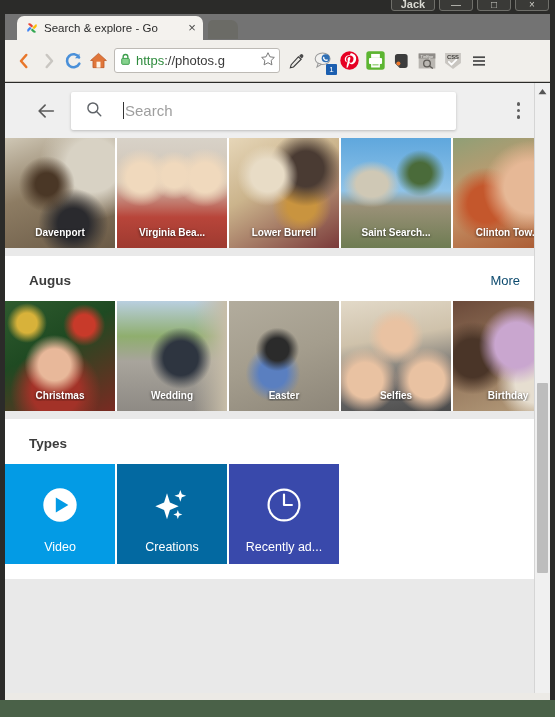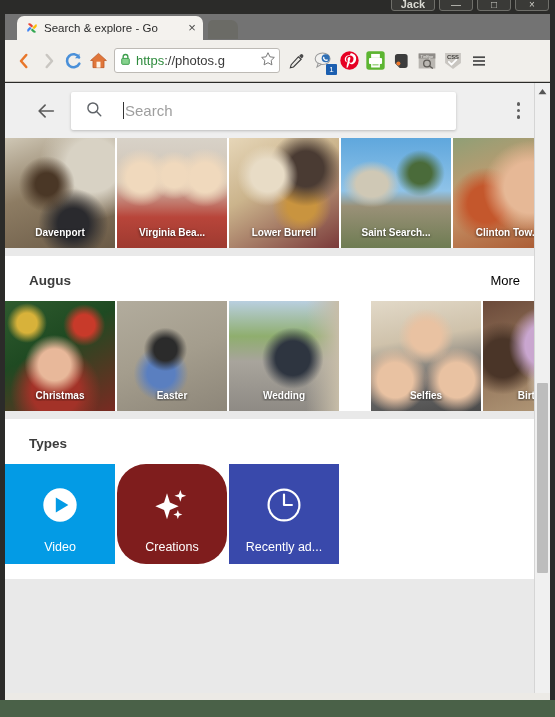--- a/index.html
+++ b/index.html
@@ -154,21 +154,21 @@
   }
   #dotmenu i { width: 3.5px; height: 3.5px; border-radius: 50%; background: #5f5f5f; display: block; }
 
   
   .card { background: #fff; margin-bottom: 8px; }
   .card-head {
     display: flex; align-items: center; justify-content: space-between;
     padding: 17px 14px 13px 24px;
   }
   .card-title { font-size: 13.5px; font-weight: bold; color: #3c3c3c; }
-  .card-more { font-size: 13px; color: #000000; }
+  .card-more { font-size: 13px; color: #0c4a6e; }
 
   .tilerow { display: flex; gap: 2px; }
   .tile {
     position: relative;
     width: 110px; height: 110px;
     flex: 0 0 110px;
     overflow: hidden;
   }
   .tile .label {
     position: absolute; left: 0; right: 0; bottom: 10px;
@@ -416,33 +416,33 @@
 
         <div class="tilerow">
           <div class="tile" style="background:linear-gradient(150deg,#2e5b2e 0%,#1f4a22 40%,#7a2a22 100%);">
             <div style="position:absolute;inset:0;background:
                  radial-gradient(circle at 20% 20%, #d8b23a 8%, transparent 16%),
                  radial-gradient(circle at 72% 22%, #c83a2a 9%, transparent 18%),
                  radial-gradient(circle at 45% 58%, #e8b89a 18%, transparent 34%),
                  radial-gradient(circle at 46% 82%, #a33228 22%, transparent 42%);"></div>
             <span class="label">Christmas</span>
           </div>
+          <div class="tile" style="background:linear-gradient(180deg,#b9cfe0 0%,#8fae6e 32%,#a8a49c 55%,#8e8a84 100%);">
+            <div style="position:absolute;inset:0;background:
+                 radial-gradient(circle at 58% 52%, #2e3540 20%, transparent 36%),
+                 linear-gradient(90deg, transparent 70%, #c7bda8 100%);"></div>
+            <span class="label">Wedding</span>
+          </div>
           <div class="tile" style="background:linear-gradient(160deg,#b2ac9d 0%,#a49d8d 50%,#8d8679 100%);">
             <div style="position:absolute;inset:0;background:
                  radial-gradient(circle at 44% 44%, #2b2b2b 13%, transparent 25%),
                  radial-gradient(circle at 40% 66%, #5a7fc0 14%, transparent 28%);"></div>
             <span class="label">Easter</span>
           </div>
-          <div class="tile" style="background:linear-gradient(180deg,#b9cfe0 0%,#8fae6e 32%,#a8a49c 55%,#8e8a84 100%);">
-            <div style="position:absolute;inset:0;background:
-                 radial-gradient(circle at 58% 52%, #2e3540 20%, transparent 36%),
-                 linear-gradient(90deg, transparent 70%, #c7bda8 100%);"></div>
-            <span class="label">Wedding</span>
-          </div>
-          <div class="tile" style="background:linear-gradient(170deg,#e2d9c8 0%,#cfc2ab 35%,#6a6a6a 70%,#4a4a4a 100%);margin-left:30px;">
+          <div class="tile" style="background:linear-gradient(170deg,#e2d9c8 0%,#cfc2ab 35%,#6a6a6a 70%,#4a4a4a 100%);">
             <div style="position:absolute;inset:0;background:
                  radial-gradient(circle at 50% 32%, #e9c2a2 16%, transparent 30%),
                  radial-gradient(circle at 22% 72%, #e9c2a2 15%, transparent 28%),
                  radial-gradient(circle at 78% 72%, #e9c2a2 15%, transparent 28%);"></div>
             <span class="label">Selfies</span>
           </div>
           <div class="tile" style="background:linear-gradient(160deg,#6b4a3a 0%,#8a6a52 35%,#b8a07e 100%);">
             <div style="position:absolute;inset:0;background:
                  radial-gradient(ellipse at 58% 40%, #c9a6cf 24%, transparent 42%),
                  radial-gradient(ellipse at 76% 74%, #e6ded0 18%, transparent 34%),
@@ -462,21 +462,21 @@
           <div class="typetile" style="background:#039BE5;">
             <span class="tico">
               <svg width="40" height="40" viewBox="0 0 48 48">
                 <circle cx="24" cy="24" r="20" fill="#fff"></circle>
                 <path d="M19 15 L34 24 L19 33 Z" fill="#039BE5"></path>
               </svg>
             </span>
             <span class="tlabel">Video</span>
           </div>
 
-          <div class="typetile" style="background:#7f1d1d;border-radius:29px;">
+          <div class="typetile" style="background:#0369a1;">
             <span class="tico">
               <svg width="42" height="40" viewBox="0 0 48 48">
                 <path d="M18 10 L21.5 21 L32 25.5 L21.5 30 L18 41 L14.5 30 L4 25.5 L14.5 21 Z" fill="#fff"></path>
                 <path d="M34 6 L35.8 11.2 L41 13 L35.8 14.8 L34 20 L32.2 14.8 L27 13 L32.2 11.2 Z" fill="#fff"></path>
                 <path d="M31 30 L32.4 34 L36.4 35.4 L32.4 36.8 L31 40.8 L29.6 36.8 L25.6 35.4 L29.6 34 Z" fill="#fff"></path>
               </svg>
             </span>
             <span class="tlabel">Creations</span>
           </div>
 

